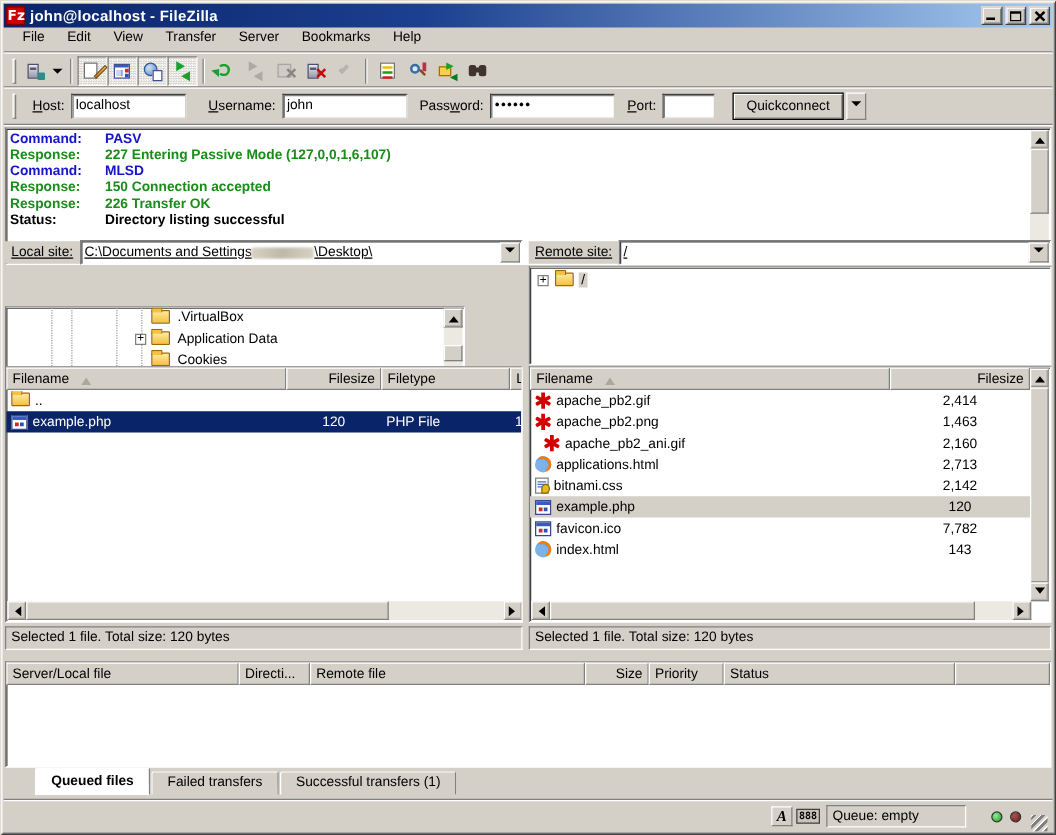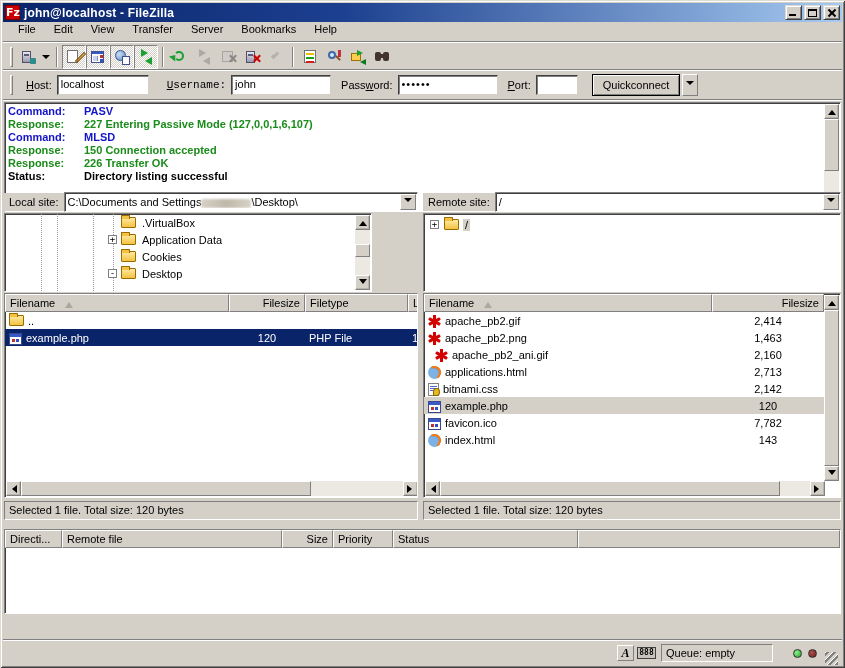--- a/index.html
+++ b/index.html
@@ -18,21 +18,21 @@
     background:linear-gradient(90deg,#0a246a,#1c3f8f 40%,#a6caf0); display:flex; align-items:center; padding:0 2px; }
   .fz-icon { width:15px; height:15px; background:#cc0000; border:1px solid #7a0000; color:#fff; font-weight:bold; font-size:11px; line-height:13px; text-align:center; margin-right:4px; font-family:"DejaVu Sans",sans-serif; }
   .title-text { color:#fff; font-weight:bold; font-size:12px; flex:1; letter-spacing:0.2px; }
   .winbtn { width:17px; height:15px; margin-left:2px; position:relative; display:inline-block; }
   .winbtn .g-min { position:absolute; left:3px; bottom:3px; width:7px; height:2px; background:#000; }
   .winbtn .g-max { position:absolute; left:3px; top:3px; width:9px; height:8px; border:1px solid #000; border-top-width:2px; }
   .winbtn .g-x::before,.winbtn .g-x::after { content:""; position:absolute; left:7px; top:2px; width:2px; height:10px; background:#000; }
   .winbtn .g-x::before { transform:rotate(45deg); } .winbtn .g-x::after { transform:rotate(-45deg); }
 
   
-  .menubar { position:absolute; top:22px; left:3px; right:3px; height:15px; display:flex; align-items:flex-end; padding-left:6px; }
+  .menubar { position:absolute; top:22px; left:3px; right:3px; height:15px; display:flex; align-items:center; padding-left:6px; }
   .menu-item { padding:2px 9px; cursor:default; }
 
   
   .tb-sep-line { position:absolute; top:41px; left:3px; right:3px; }
   .toolbar { position:absolute; top:43px; left:3px; right:3px; height:27px; display:flex; align-items:center; padding-left:4px; }
   .gripper { width:3px; height:20px; border:1px solid; border-color:#fff #808080 #808080 #fff; margin:0 3px; }
   .tbtn { width:24px; height:24px; display:flex; align-items:center; justify-content:center; position:relative; }
   .tbtn.toggled { border:1px solid; border-color:#808080 #fff #fff #808080;
      background:repeating-conic-gradient(#ffffff 0% 25%, #d4d0c8 0% 50%) 0 0/2px 2px; }
   .tsep { width:2px; height:20px; border-left:1px solid #808080; border-right:1px solid #fff; margin:0 4px; }
@@ -97,21 +97,21 @@
   .log-scroll { position:absolute; right:1px; top:1px; bottom:1px; width:15px; }
 
   
   .sb-v { display:flex; flex-direction:column; background:#ece9e2; }
   .sb-h { display:flex; flex-direction:row; background:#ece9e2; }
   .sb-btn { width:15px; height:15px; flex:none; display:flex; align-items:center; justify-content:center; background:#d4d0c8; border:1px solid; border-color:#fff #808080 #808080 #fff; box-shadow:inset -1px -1px 0 #b8b4a8; }
   .sb-thumb { background:#d4d0c8; border:1px solid; border-color:#fff #808080 #808080 #fff; flex:none; }
   .sb-track { flex:1; }
 
   
-  .sitebar { position:absolute; top:192px; height:20px; display:flex; align-items:center; }
+  .sitebar { position:absolute; top:192px; height:20px; display:flex; align-items:center;text-decoration:underline; }
   .sitebar-label { padding:3px 5px; background:#d4d0c8; flex:none; }
   .combo { flex:1; height:20px; background:#fff; border:1px solid; border-color:#808080 #fff #fff #808080; box-shadow:inset 1px 1px 0 #404040; display:flex; align-items:center; }
   .combo-text { flex:1; padding:0 3px; white-space:nowrap; overflow:hidden; }
   .combo-dd { width:16px; height:16px; margin-right:1px; flex:none; display:flex; align-items:center; justify-content:center; background:#d4d0c8; border:1px solid; border-color:#fff #808080 #808080 #fff; }
   .redact { display:inline-block; width:50px; height:9px; background:linear-gradient(90deg,#d8d2c6,#bfb8aa,#d8d2c6); border-radius:2px; filter:blur(1px); vertical-align:middle; }
 
   
   .tree { position:absolute; top:213px; height:79px; background:#fff; border:1px solid; border-color:#808080 #fff #fff #808080; box-shadow:inset 1px 1px 0 #404040; overflow:hidden; }
   .guide { position:absolute; top:0; bottom:0; width:0; border-left:1px dotted #9a9a9a; }
   .tree-row { position:relative; height:17px; line-height:17px; white-space:nowrap; }
@@ -287,21 +287,21 @@
         </span>
     </span>
   </div>
 
   <div class="etch qc-sep-top"></div>
 
   <div class="quickconnect">
     <span class="gripper"></span>
     <span class="qc-label"><span class="u">H</span><span>ost:</span></span>
     <span class="qc-field field" style="width:92px;">localhost</span>
-    <span class="qc-label" style="margin-left:18px;font-family:Liberation Mono, monospace;"><span class="u">U</span><span>sername:</span></span>
+    <span class="qc-label" style="margin-left:18px;"><span class="u">U</span><span>sername:</span></span>
     <span class="qc-field field" style="width:100px;">john</span>
     <span class="qc-label"><span>Pass</span><span class="u">w</span><span>ord:</span></span>
     <span class="qc-field field" style="width:100px; letter-spacing:1px;">••••••</span>
     <span class="qc-label"><span class="u">P</span><span>ort:</span></span>
     <span class="qc-field field" style="width:42px;"></span>
     <button class="qc-btn"><span class="u">Q</span><span>uickconnect</span></button>
     <span class="qc-dd raised">
         <span class="tri-d" style="margin-top:0;"></span>
       </span>
   </div>
@@ -360,21 +360,21 @@
   <div class="sitebar" style="left:423px; width:418px;">
     <span class="sitebar-label">Remote site:</span>
     <span class="combo">
       <span class="combo-text">/</span>
       <span class="combo-dd">
           <span class="tri-d" style="margin-top:0;"></span>
         </span>
     </span>
   </div>
 
-  <div class="tree" style="left:4px; width:368px;">
+  <div class="tree" style="left:4px; width:368px;margin-top:32px;">
     <span class="guide" style="left:36px;"></span>
       <span class="guide" style="left:52px;"></span>
       <span class="guide" style="left:88px;"></span>
       <span class="guide" style="left:108px;"></span>
     <div class="tree-row" style="padding-left:116px;">
       <span class="fico icon-folder"></span><span class="tree-label">.VirtualBox</span>
     </div>
     <div class="tree-row" style="padding-left:116px;">
       <span class="expander" style="left:103px;">+</span>
       <span class="fico icon-folder"></span><span class="tree-label">Application Data</span>
@@ -509,29 +509,35 @@
           <span class="tri-r-s"></span>
         </span>
     </div>
   </div>
 
   <div class="pane-status" style="left:4px; width:414px;">Selected 1 file. Total size: 120 bytes</div>
   <div class="pane-status" style="left:423px; width:418px;">Selected 1 file. Total size: 120 bytes</div>
 
   <div class="queue">
     <div class="list-header">
+      <span class="hcell" style="width:186px;">Server/Local file</span>
       <span class="hcell" style="width:57px;">Directi...</span>
       <span class="hcell" style="width:220px;">Remote file</span>
       <span class="hcell right" style="width:51px;">Size</span>
       <span class="hcell" style="width:60px;">Priority</span>
       <span class="hcell" style="width:185px;">Status</span>
       <span class="hcell" style="flex:1;"></span>
     </div>
   </div>
 
+  <div class="tabs">
+    <span class="tab active">Queued files</span>
+    <span class="tab">Failed transfers</span>
+    <span class="tab">Successful transfers (1)</span>
+  </div>
 
   <div class="etch statusbar-sep"></div>
 
   <div class="statusbar">
     <span class="sb-icon-a">A</span>
     <span class="sb-icon-888">888</span>
     <span class="sb-queue">Queue: empty</span>
     <span class="led led-green"></span>
     <span class="led led-red"></span>
     <span class="grip"></span>

